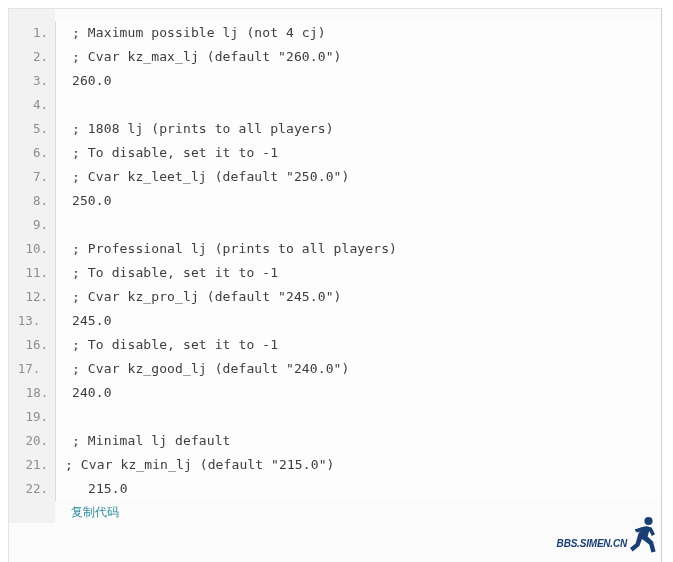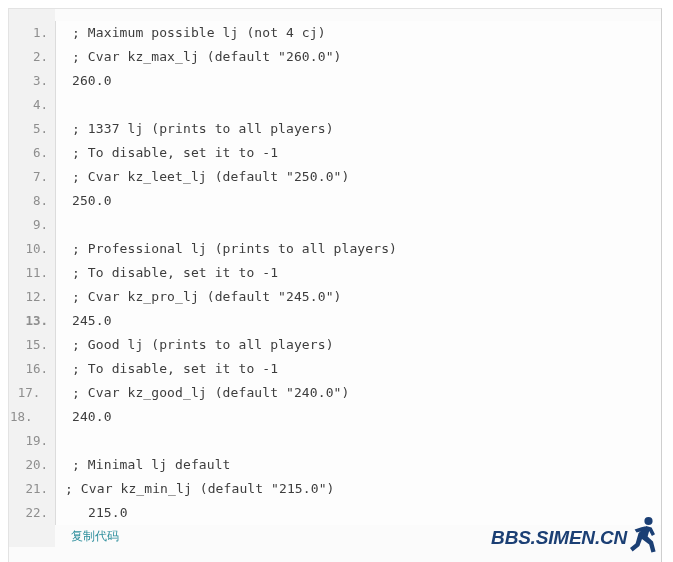--- a/index.html
+++ b/index.html
@@ -102,21 +102,21 @@
     bottom: 8px;
     display: flex;
     align-items: flex-end;
     gap: 2px;
     pointer-events: none;
   }
   #watermark-text {
     font-family: "Liberation Sans", sans-serif;
     font-style: italic;
     font-weight: bold;
-    font-size: 19px;
+    font-size: 10px;
     color: #1b3f74;
     letter-spacing: -0.2px;
     margin-bottom: 5px;
   }
   #watermark-logo { display: block; }
 </style>
 </head>
 <body>
 
 <div id="code-block">
@@ -134,21 +134,21 @@
         <li style="list-style: none;">
           <span style="position: absolute; left: -46px; width: 38px; text-align: right; display: block;">3.</span>
           <span class="code-text">260.0</span>
         </li>
         <li style="list-style: none;">
           <span style="position: absolute; left: -46px; width: 38px; text-align: right; display: block;">4.</span>
           <span class="code-text"></span>
         </li>
         <li style="list-style: none;">
           <span style="position: absolute; left: -46px; width: 38px; text-align: right; display: block;">5.</span>
-          <span class="code-text">; 1337 lj (prints to all players)</span>
+          <span class="code-text">; 1808 lj (prints to all players)</span>
         </li>
         <li style="list-style: none;">
           <span style="position: absolute; left: -46px; width: 38px; text-align: right; display: block;">6.</span>
           <span class="code-text">; To disable, set it to -1</span>
         </li>
         <li style="list-style: none;">
           <span style="position: absolute; left: -46px; width: 38px; text-align: right; display: block;">7.</span>
           <span class="code-text">; Cvar kz_leet_lj (default "250.0")</span>
         </li>
         <li style="list-style: none;">
@@ -165,37 +165,33 @@
         </li>
         <li style="list-style: none;">
           <span style="position: absolute; left: -46px; width: 38px; text-align: right; display: block;">11.</span>
           <span class="code-text">; To disable, set it to -1</span>
         </li>
         <li style="list-style: none;">
           <span style="position: absolute; left: -46px; width: 38px; text-align: right; display: block;">12.</span>
           <span class="code-text">; Cvar kz_pro_lj (default "245.0")</span>
         </li>
         <li style="list-style: none;">
-          <span style="position: absolute; left: -46px; width: 38px; text-align: right; display: block; font-weight: bold;">13.</span>
+          <span style="position: absolute; left: -46px; width: 38px; text-align: center; display: block;">13.</span>
           <span class="code-text">245.0</span>
-        </li>
-        <li style="list-style: none;">
-          <span style="position: absolute; left: -46px; width: 38px; text-align: right; display: block;">15.</span>
-          <span class="code-text">; Good lj (prints to all players)</span>
         </li>
         <li style="list-style: none;">
           <span style="position: absolute; left: -46px; width: 38px; text-align: right; display: block;">16.</span>
           <span class="code-text">; To disable, set it to -1</span>
         </li>
         <li style="list-style: none;">
           <span style="position: absolute; left: -46px; width: 38px; text-align: center; display: block;">17.</span>
           <span class="code-text">; Cvar kz_good_lj (default "240.0")</span>
         </li>
         <li style="list-style: none;">
-          <span style="position: absolute; left: -46px; width: 38px; text-align: left; display: block;">18.</span>
+          <span style="position: absolute; left: -46px; width: 38px; text-align: center; display: block; padding-left: 8px;">18.</span>
           <span class="code-text">240.0</span>
         </li>
         <li style="list-style: none;">
           <span style="position: absolute; left: -46px; width: 38px; text-align: right; display: block;">19.</span>
           <span class="code-text"></span>
         </li>
         <li style="list-style: none;">
           <span style="position: absolute; left: -46px; width: 38px; text-align: right; display: block;">20.</span>
           <span class="code-text">; Minimal lj default</span>
         </li>

